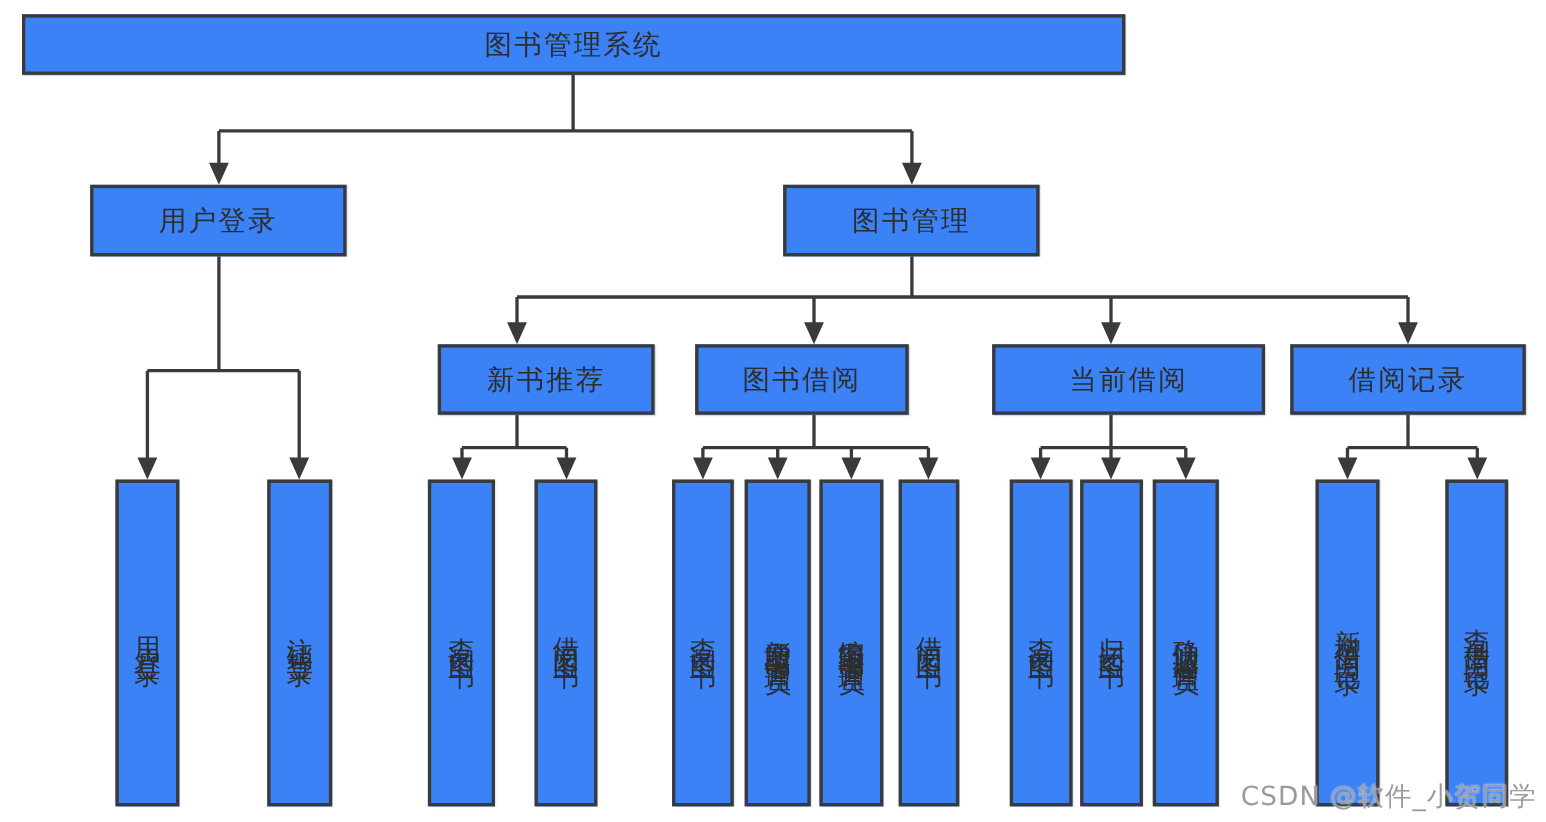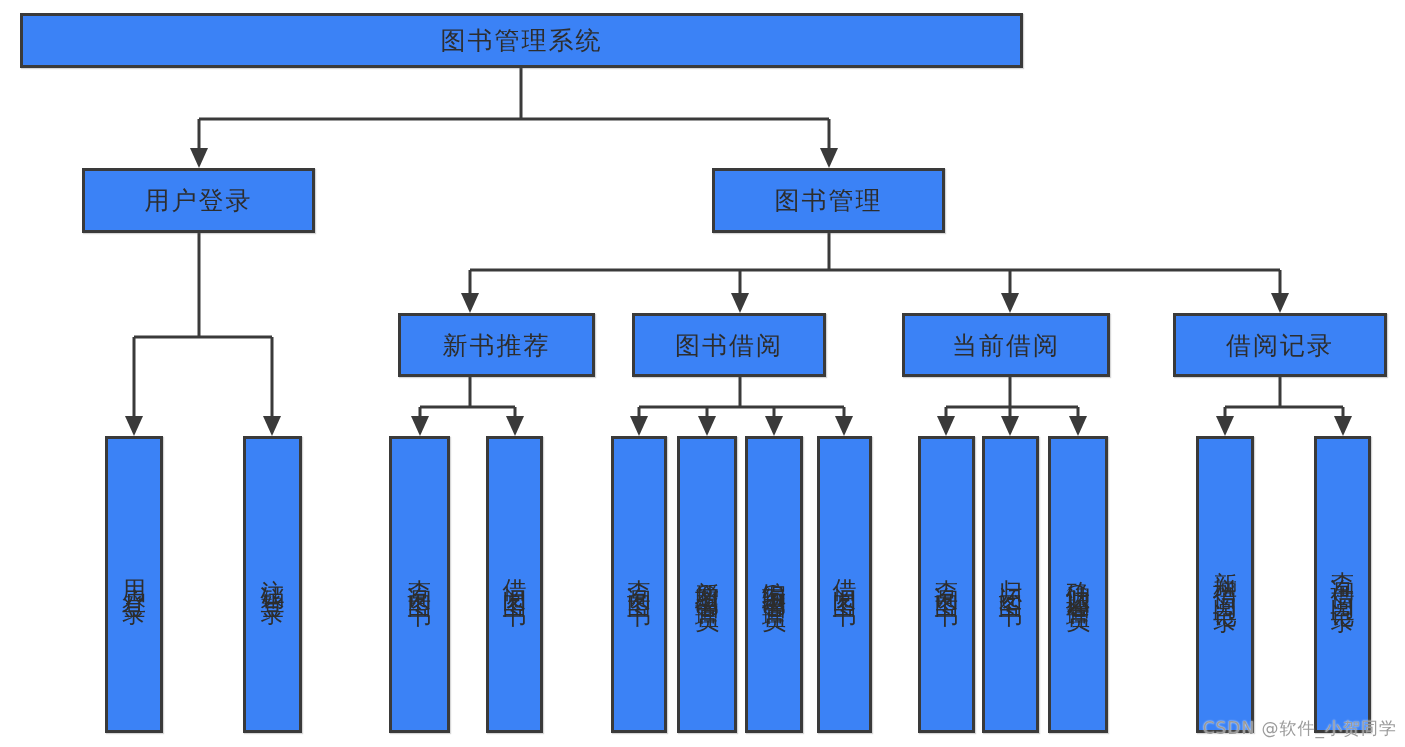--- a/index.html
+++ b/index.html
@@ -24,21 +24,21 @@
   .l3    { top:313px; height:64px; }
   .leaf  {
     top:436px; height:297px;
     writing-mode:vertical-rl; text-orientation:mixed;
     font-size:24px; letter-spacing:8px; line-height:1;
     padding-bottom:18px;
   }
   .leaf.tight { letter-spacing:4px; padding-bottom:10px; }
   .watermark {
     position:absolute; right:8px; bottom:7px;
-    font-size:17px; color:var(--watermark); letter-spacing:1px;
+    font-size:24px; color:var(--watermark); letter-spacing:1px;
     text-shadow:0 0 2px #ffffff; white-space:nowrap; z-index:5;
   }
 </style>
 </head>
 <body>
 
 <div class="canvas">
 
   <svg class="connectors" viewBox="0 0 1405 747" aria-hidden="true">
 
@@ -90,21 +90,21 @@
     </g>
   </svg>
 
   <div class="box hbox root">图书管理系统</div>
 
   <div class="box hbox l2" style="left:82px;">用户登录</div>
   <div class="box hbox l2" style="left:712px;text-align:center;">图书管理</div>
 
   <div class="box hbox l3" style="left:380px;  width:197px;margin-left:18px;">新书推荐</div>
   <div class="box hbox l3" style="left:632px;  width:194px;">图书借阅</div>
-  <div class="box hbox l3" style="left:902px;  width:208px;">当前借阅</div>
+  <div class="box hbox l3" style="left:902px;  width:248px;">当前借阅</div>
   <div class="box hbox l3" style="left:1173px; width:214px;">借阅记录</div>
 
   <div class="box leaf" style="left:105px;  width:58px;">用户登录</div>
   <div class="box leaf" style="left:243px;  width:59px;">注销登录</div>
   <div class="box leaf" style="left:389px;  width:61px;">查询图书</div>
   <div class="box leaf" style="left:486px;  width:57px;">借阅图书</div>
   <div class="box leaf" style="left:611px;  width:56px;">查询图书</div>
   <div class="box leaf tight" style="left:677px;  width:60px;">新增图书（管理员）</div>
   <div class="box leaf tight" style="left:745px;  width:58px;">编辑图书（管理员）</div>
   <div class="box leaf" style="left:817px;  width:55px;">借阅图书</div>

